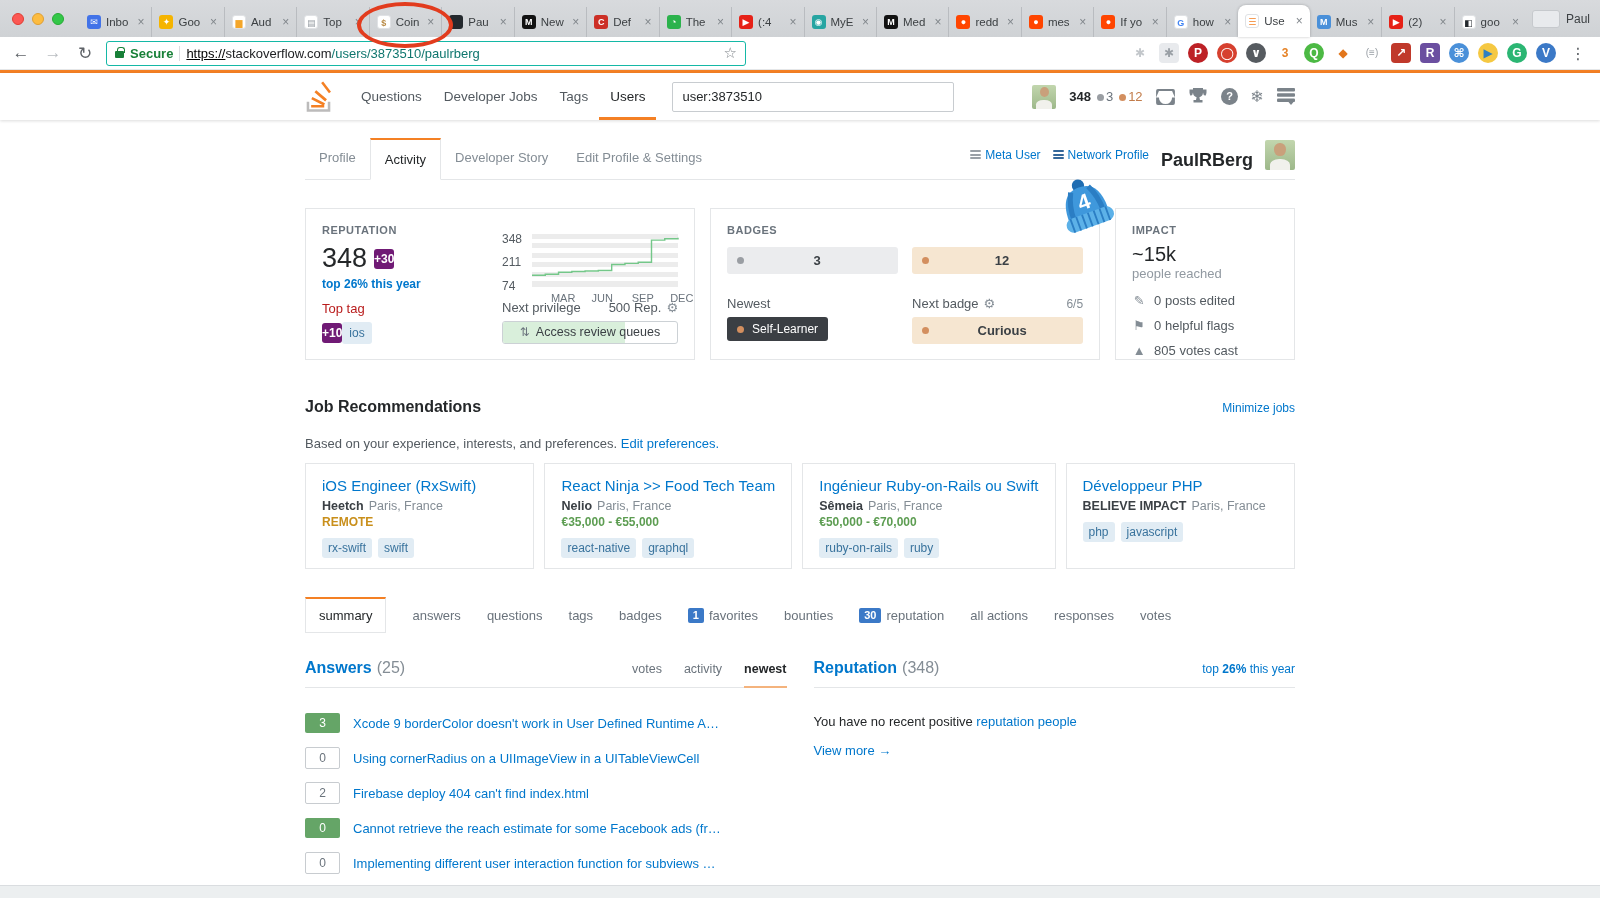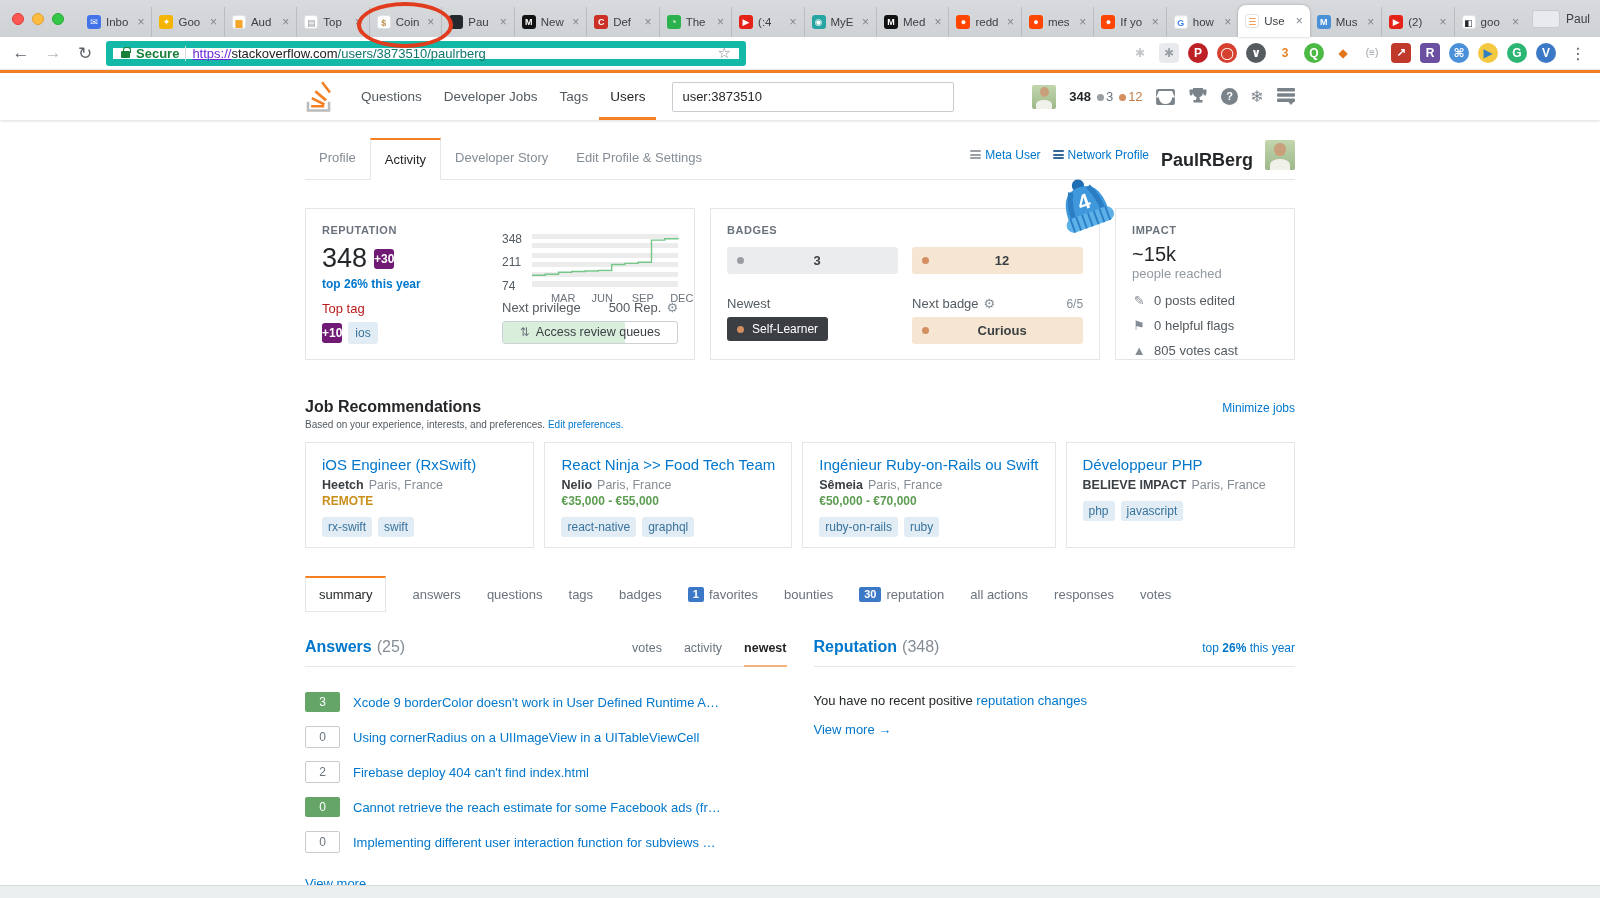--- a/index.html
+++ b/index.html
@@ -29,29 +29,29 @@
     display:flex; align-items:center; gap:6px; }
   .profile-chip .chip-box{ width:28px;height:18px;background:#e8eaed;border:1px solid #c6c9cd;border-radius:3px;}
 
   .annotation-ellipse { position:absolute; border:4px solid #e23c1e; border-radius:50%;
     width:96px; height:46px; top:2px; left:352px; z-index:9; pointer-events:none; }
 
   .toolbar { height:33px; background:#fff; display:flex; align-items:center; gap:10px;
     padding:0 10px; border-bottom:1px solid #e4e6e8; }
   .nav-ico { font-size:17px; color:#5f6368; width:22px; text-align:center; }
   .nav-ico.disabled { color:#b8bcc0; }
-  .urlbar { flex:0 0 640px; height:25px; border:7px solid #14b8a6; border-radius:3px; background:#fff;
+  .urlbar { flex:0 0 640px; height:25px; border:1px solid #14b8a6; border-radius:3px; background:#fff;
     display:flex; align-items:center; padding:0 8px; font-size:13px; gap:6px; }
   .lock { width:9px; height:7px; background:#188038; border-radius:1px; position:relative; margin-top:3px; flex:none;}
   .lock::before { content:""; position:absolute; top:-4px; left:1.5px; width:6px; height:5px;
     border:1.5px solid #188038; border-bottom:none; border-radius:3px 3px 0 0; }
   .secure { color:#188038; font-weight:bold; }
   .url-div { width:1px; height:15px; background:#dadce0; }
   .url-text { white-space:nowrap; overflow:hidden; flex:1; }
-  .u-scheme { color:#6d28d9;text-decoration:underline; } .u-domain { color:#202124; } .u-path { color:#0f766e; }
+  .u-scheme { color:#000000;text-decoration:underline; } .u-domain { color:#202124; } .u-path { color:#0f766e; }
   .star { color:#80868b; font-size:15px; }
   .extensions { display:flex; align-items:center; gap:9px; margin-left:auto; }
   .ext { min-width:20px; height:20px; border-radius:4px; font-size:12px; line-height:20px;
     text-align:center; font-weight:bold; padding:0 1px; }
   .menu-dots { font-size:16px; color:#5f6368; padding:0 4px; }
 
   
   .so-orange-line { height:3px; background:#f48024; }
   .so-topbar { height:47px; background:#fff; box-shadow:0 1px 3px rgba(0,0,0,.14); position:relative; z-index:4; }
   .so-topbar-inner { width:990px; margin:0 auto; height:100%; display:flex; align-items:center; }
@@ -96,21 +96,21 @@
   .box-badges { width:400px; }
   .box-impact { width:184px; }
   .cap { font-size:11px; font-weight:bold; letter-spacing:.5px; color:#6a737c; margin-bottom:7px; }
 
   .rep-left { width:162px; display:flex; flex-direction:column; }
   .rep-big-row { display:flex; align-items:center; gap:7px; }
   .rep-big { font-size:27px; color:#242729; }
   .chip-green { background:#701a75; color:#fff; font-size:12px; font-weight:bold; border-radius:3px; padding:3px 0; }
   .rep-top-link { color:#0077cc; font-weight:bold; font-size:12px; margin-top:3px; }
   .toptag-label { margin-top:auto; font-size:13px; color:#b91c1c; margin-bottom:6px; }
-  .tagrow { display:flex; gap:6px; align-items:center; }
+  .tagrow { display:flex; align-items:center; }
   .so-tag { background:#e1ecf4; color:#39739d; font-size:12px; padding:4px 7px; border-radius:3px; }
 
   .rep-right { flex:1; display:flex; flex-direction:column; padding-top:8px; }
   .chart { position:relative; height:74px; }
   .chart-plot { position:absolute; left:30px; right:0; top:2px; height:56px;
     background:repeating-linear-gradient(180deg,#ececec 0 5px,#ffffff 5px 9.5px); }
   .chart-plot svg { position:absolute; inset:0; overflow:visible; }
   .ylab { position:absolute; left:0; width:26px; font-size:12px; color:#535a60; }
   .xlab { position:absolute; top:60px; transform:translateX(-50%); font-size:11px; color:#6a737c; }
   .priv-row { display:flex; font-size:13px; color:#535a60; margin-top:2px; align-items:center; }
@@ -140,21 +140,21 @@
   .impact-sub { font-size:13px; color:#9199a1; margin-bottom:12px; }
   .impact-row { display:flex; gap:8px; align-items:center; font-size:13px; color:#535a60; margin-bottom:10px; }
   .impact-ico { color:#848d95; width:14px; text-align:center; }
 
   .hat { position:absolute; left:747px; top:-34px; z-index:6; }
 
   .jobs-sec { margin-top:38px; }
   .jobs-head { display:flex; align-items:baseline; }
   .jobs-title { font-size:16px; font-weight:bold; }
   .jobs-min { margin-left:auto; color:#0077cc; font-size:12px; }
-  .jobs-sub { font-size:10px; color:#535a60; margin-top:3px; }
+  .jobs-sub { font-size:13px; color:#535a60; margin-top:20px; }
   .link { color:#0077cc; }
   .jobs-cards { display:flex; gap:10px; margin-top:12px; }
   .job-card { flex:1; border:1px solid #e4e6e8; padding:13px 16px; height:106px; background:#fff; }
   .job-title { color:#0077cc; font-size:15px; margin-bottom:5px; white-space:nowrap; overflow:hidden; }
   .job-meta { font-size:12.5px; color:#848d95; margin-bottom:2px; }
   .job-company { color:#3b4045; font-weight:bold; margin-right:5px; }
   .job-remote { color:#c98f1b; font-weight:bold; font-size:12px; }
   .job-salary { color:#5d9d52; font-weight:bold; font-size:12px; }
   .job-tags { margin-top:9px; display:flex; gap:6px; }
   .job-tags .so-tag { padding:3px 6px; }
@@ -656,20 +656,20 @@
         </div>
       <span class="view-more">View more</span>
     </div>
     <div class="col">
       <div class="col-head">
         <span class="col-title">Reputation</span>
         <span class="col-count">(348)</span>
         <span class="top-right-link"><span>top </span><b>26%</b><span> this year</span></span>
       </div>
       <div class="rep-body">
-        <div><span>You have no recent positive </span><span class="link">reputation changes</span></div>
+        <div><span>You have no recent positive </span><span class="link">reputation people</span></div>
         <div class="vm"><span class="link">View more →</span></div>
       </div>
     </div>
   </div>
 </div>
 
 <div class="desktop-edge"></div>
 
 </body></html>

